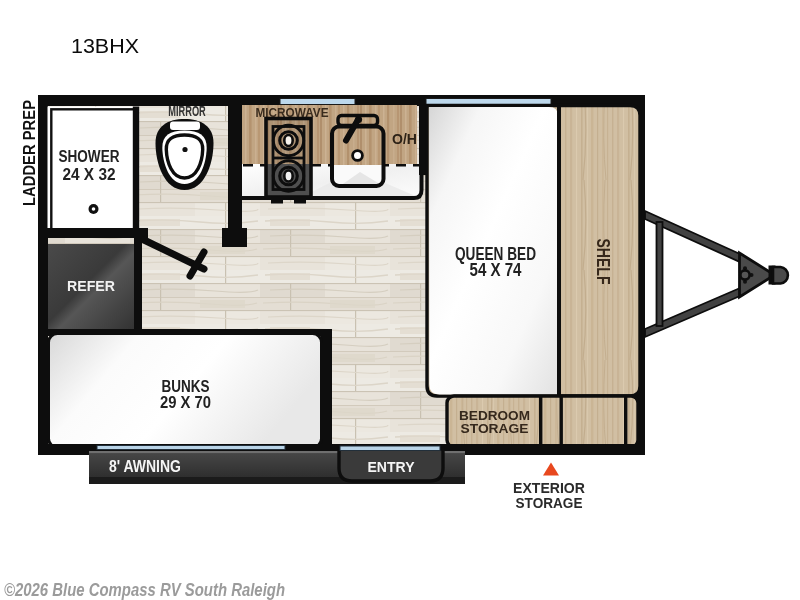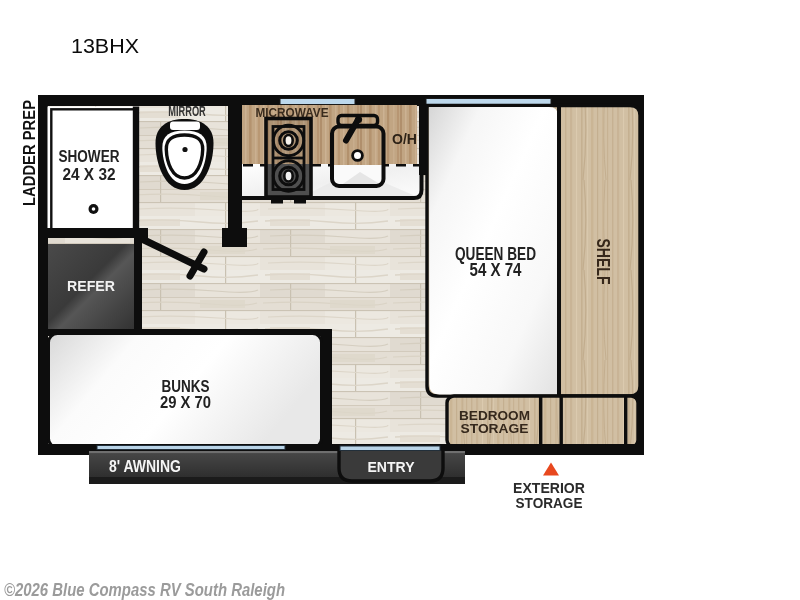--- a/index.html
+++ b/index.html
@@ -1,17 +1,17 @@
 <!DOCTYPE html>
 <html><head>
 <meta charset="utf-8">
 <style>
 html,body{margin:0;padding:0;background:#ffffff;}
 *{font-family:"Liberation Sans",sans-serif;}
-.stage{position:relative;width:644px;height:600px;overflow:hidden;background:#fff;}
+.stage{position:relative;width:800px;height:600px;overflow:hidden;background:#fff;}
 text{font-family:"Liberation Sans",sans-serif;}
 </style>
 </head>
 <body>
 <div class="stage">
 <svg width="800" height="600" viewBox="0 0 800 600">
 <defs>
   <pattern id="floor" width="130" height="54" patternUnits="userSpaceOnUse">
     <rect width="130" height="54" fill="#e8e3da"></rect>
     <rect y="0" width="130" height="13" fill="#edeae3"></rect>

